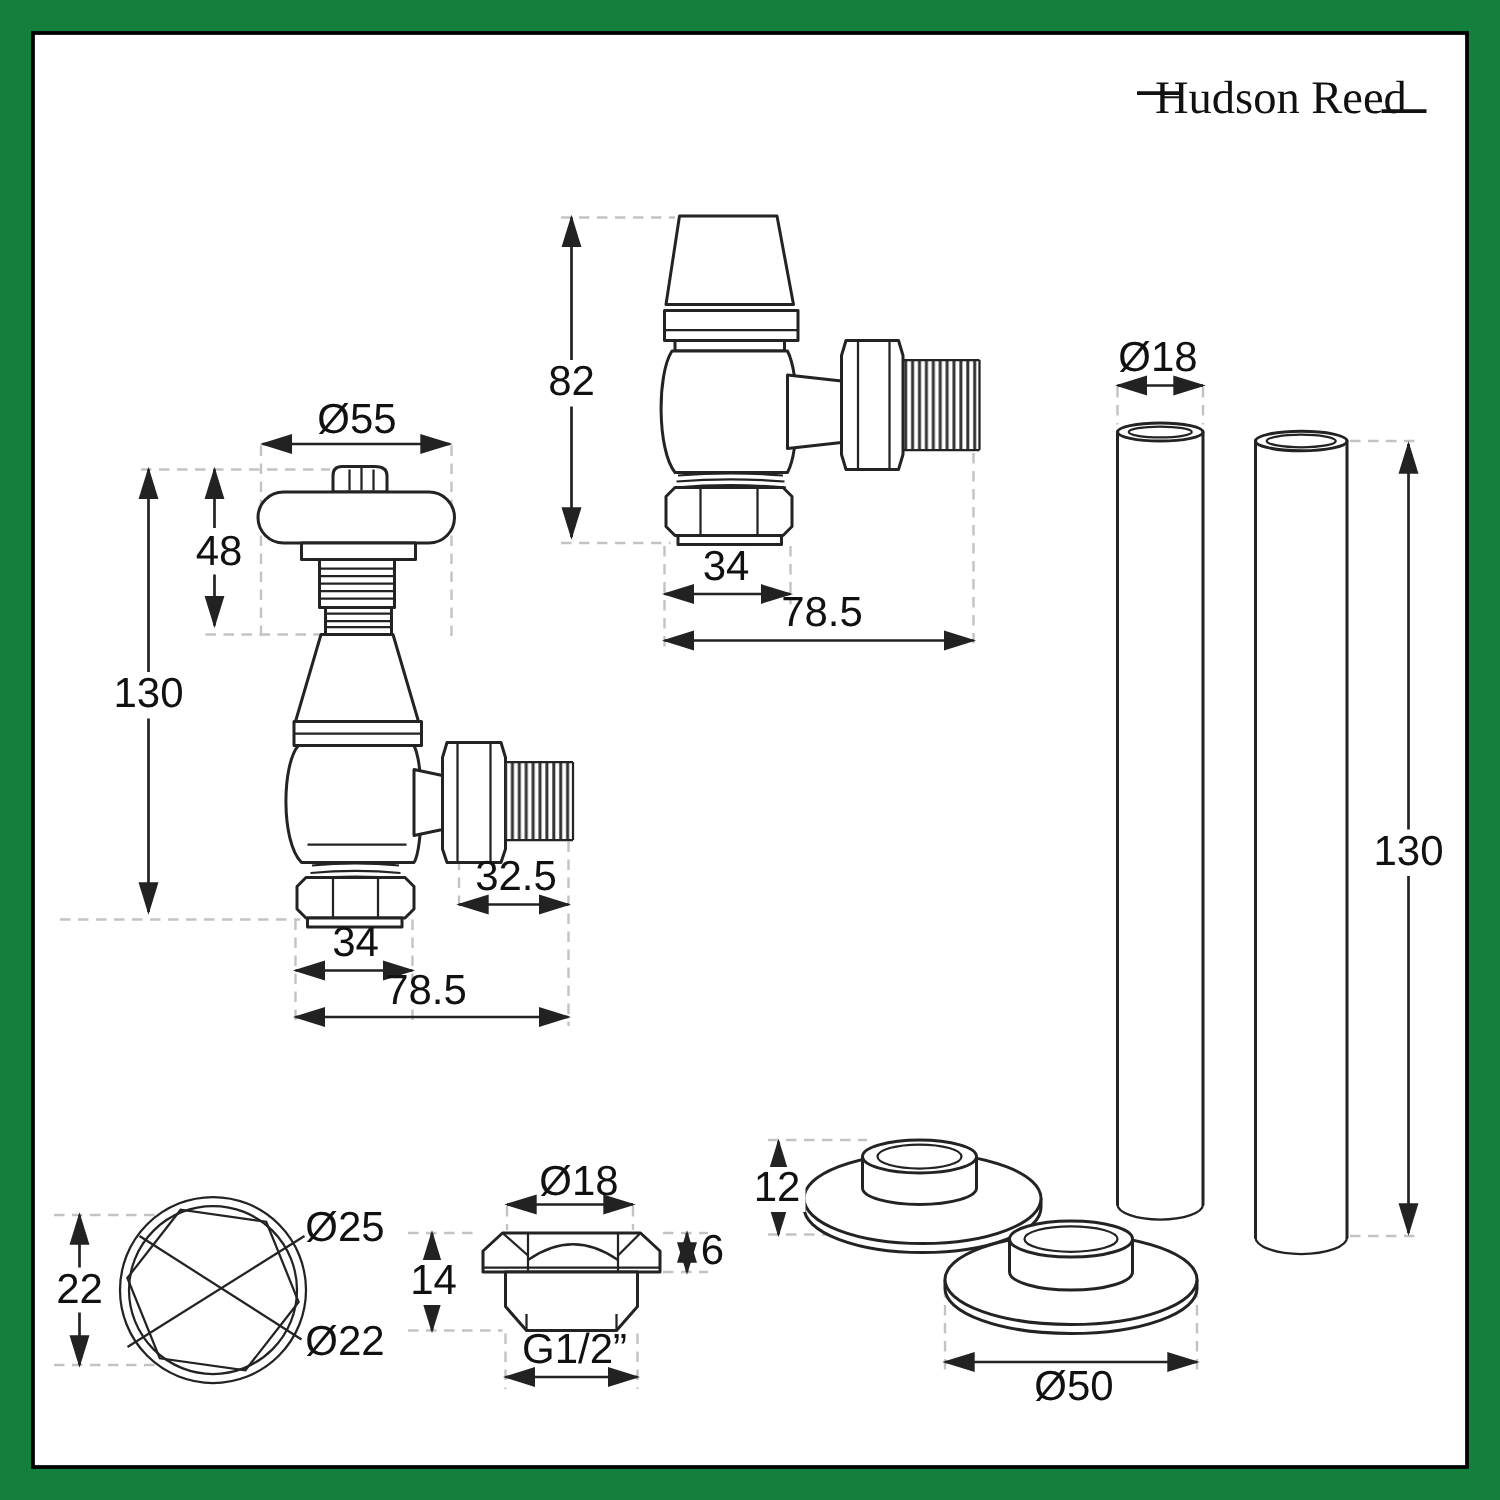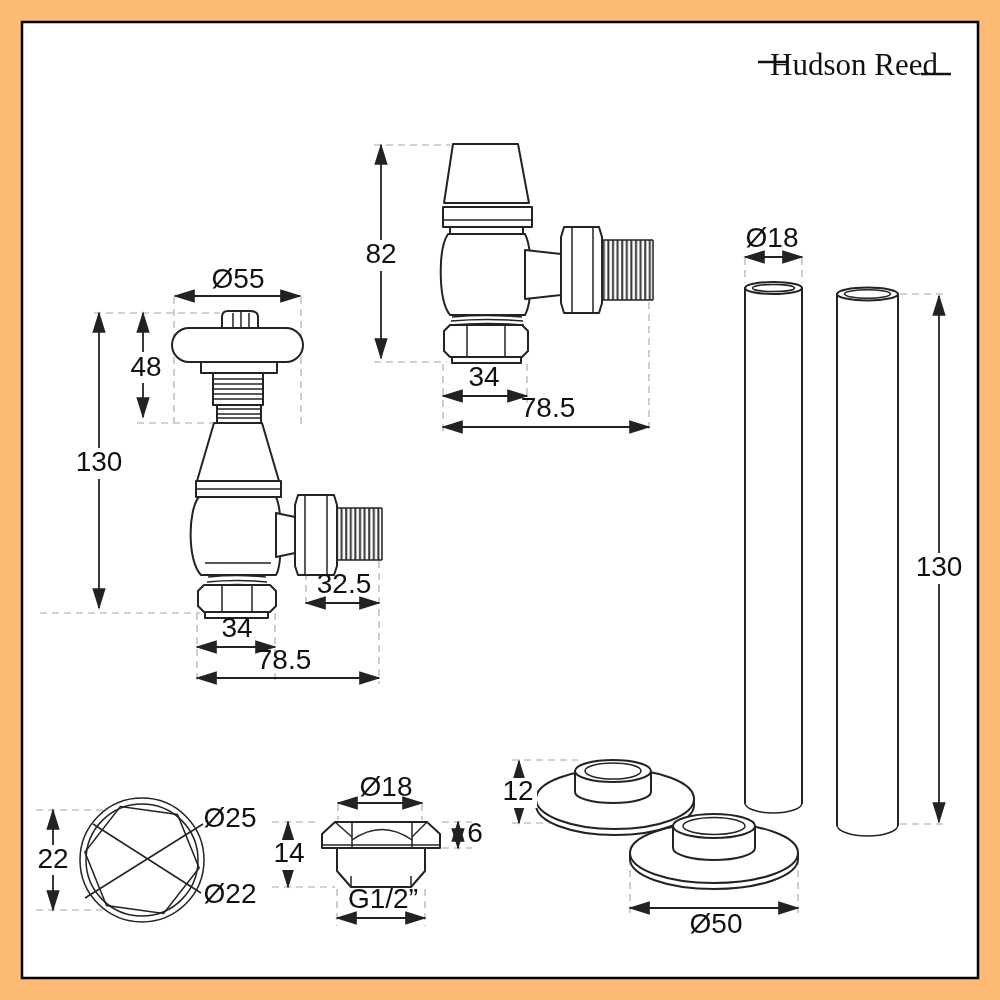--- a/index.html
+++ b/index.html
@@ -1,16 +1,16 @@
 <!DOCTYPE html>
 <html><head>
 <meta charset="utf-8">
 <style>
   html,body{margin:0;padding:0;background:#fff;}
-  .stage{width:1000px;height:1000px;position:relative;background:#fdba74;font-family:"Liberation Sans",sans-serif;}
+  .stage{width:1000px;height:1000px;position:relative;background:#15803d;font-family:"Liberation Sans",sans-serif;}
   svg{display:block;}
   .part{fill:#ffffff;stroke:#232323;stroke-width:2;stroke-linejoin:round;}
   .ln{fill:none;stroke:#232323;stroke-width:2;stroke-linecap:round;}
   .thin{fill:none;stroke:#232323;stroke-width:1.5;}
   .dim{stroke:#222222;stroke-width:1.8;fill:none;marker-start:url(#arw);marker-end:url(#arw);}
   .dsh{stroke:#c3c3c3;stroke-width:1.6;fill:none;stroke-dasharray:7 5;}
   .lbl{font-family:"Liberation Sans",sans-serif;font-size:28px;fill:#111111;text-anchor:middle;dominant-baseline:middle;}
   .logo{font-family:"Liberation Serif",serif;font-size:31px;fill:#111111;}
   .mask{fill:#ffffff;stroke:none;}
 </style>

